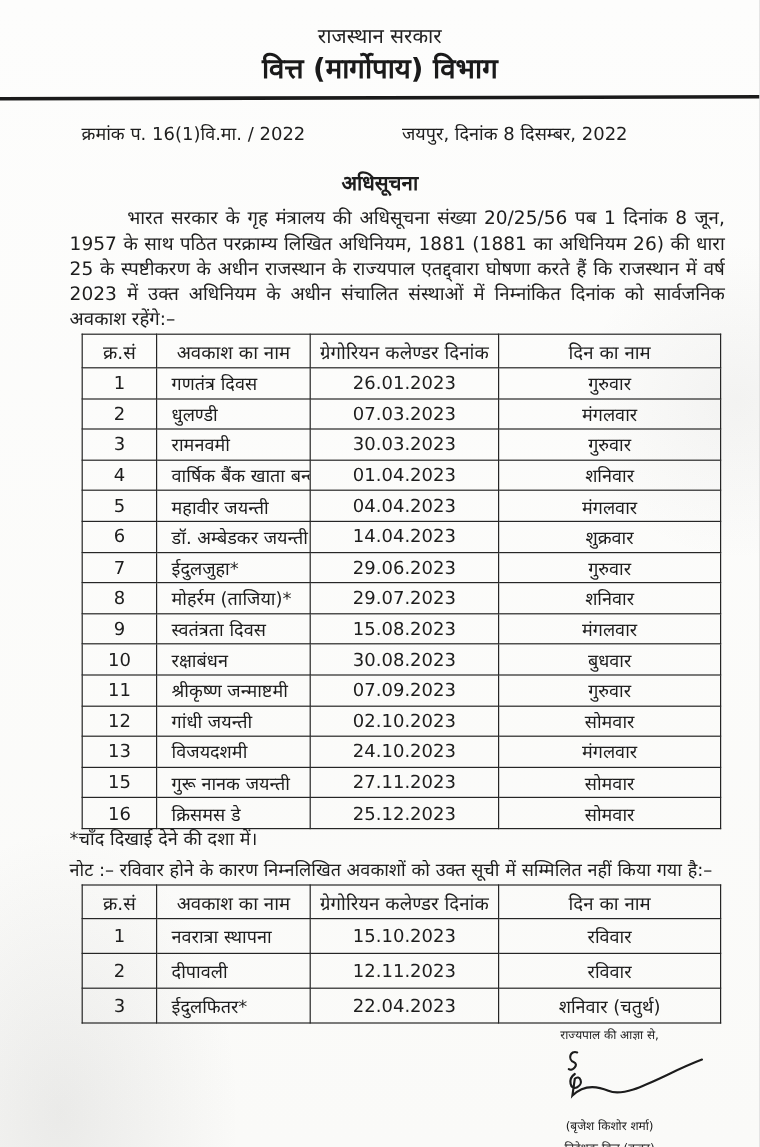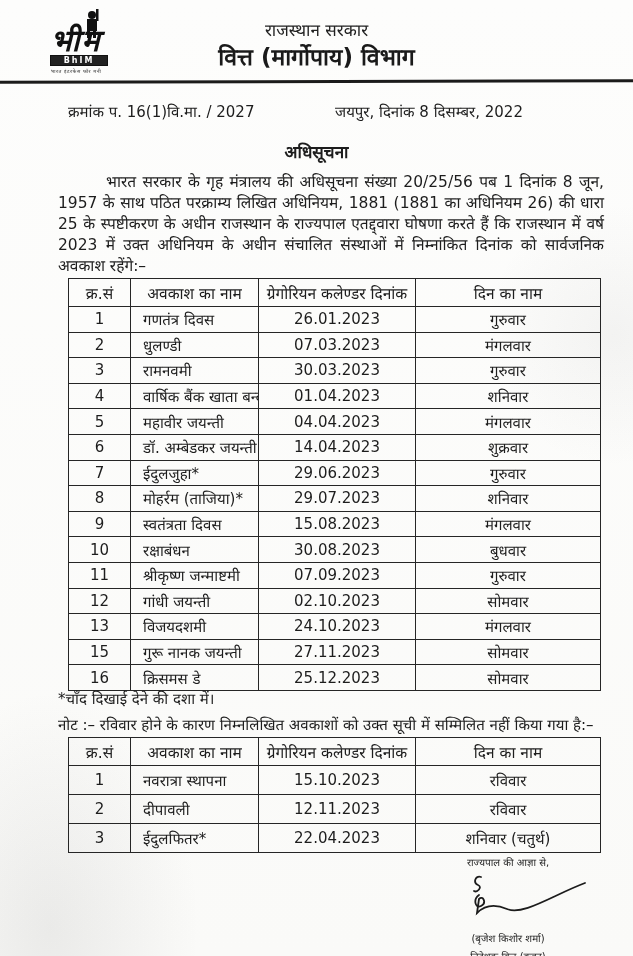--- a/index.html
+++ b/index.html
@@ -46,39 +46,27 @@
   .sig-order{white-space:nowrap;}
   .sig-mark{position:absolute;left:55px;top:18px;width:130px;height:56px;}
   .sig-name{position:absolute;left:0;top:76px;width:200px;white-space:nowrap;}
   .sig-desig{position:absolute;left:0;top:94px;width:200px;white-space:nowrap;}
 </style>
 </head>
 <body>
 
 <div class="page">
 
-  <div class="logo">
-    <svg class="logo-figure" viewBox="0 0 26 30">
-      <circle cx="14" cy="7" r="4" fill="#111"></circle>
-      <rect x="9" y="11" width="10" height="12" fill="#111"></rect>
-      <rect x="18" y="1" width="2.5" height="12" fill="#111"></rect>
-      <rect x="9" y="23" width="3" height="7" fill="#111"></rect>
-      <rect x="15" y="23" width="3" height="7" fill="#111"></rect>
-    </svg>
-    <div class="logo-main">भीम</div>
-    <div class="logo-sub">BhIM</div>
-    <div class="logo-tag">भारत इंटरफेस फॉर मनी</div>
-  </div>
 
   <div class="org-name">राजस्थान सरकार</div>
   <div class="dept-name">वित्त (मार्गोपाय) विभाग</div>
   <div class="rule"></div>
 
   <div class="meta-row">
-    <span class="meta-number">क्रमांक प. 16(1)वि.मा. / 2027</span>
+    <span class="meta-number">क्रमांक प. 16(1)वि.मा. / 2022</span>
     <span class="meta-place">जयपुर, दिनांक 8 दिसम्बर, 2022</span>
   </div>
 
   <div class="noti-title">अधिसूचना</div>
 
   <div class="para">भारत सरकार के गृह मंत्रालय की अधिसूचना संख्या 20/25/56 पब 1 दिनांक 8 जून, 1957 के साथ पठित परक्राम्य लिखित अधिनियम, 1881 (1881 का अधिनियम 26) की धारा 25 के स्पष्टीकरण के अधीन राजस्थान के राज्यपाल एतद्द्वारा घोषणा करते हैं कि राजस्थान में वर्ष 2023 में उक्त अधिनियम के अधीन संचालित संस्थाओं में निम्नांकित दिनांक को सार्वजनिक अवकाश रहेंगे:–</div>
 
   <table class="tbl1">
     <colgroup>
         <col class="col0">

